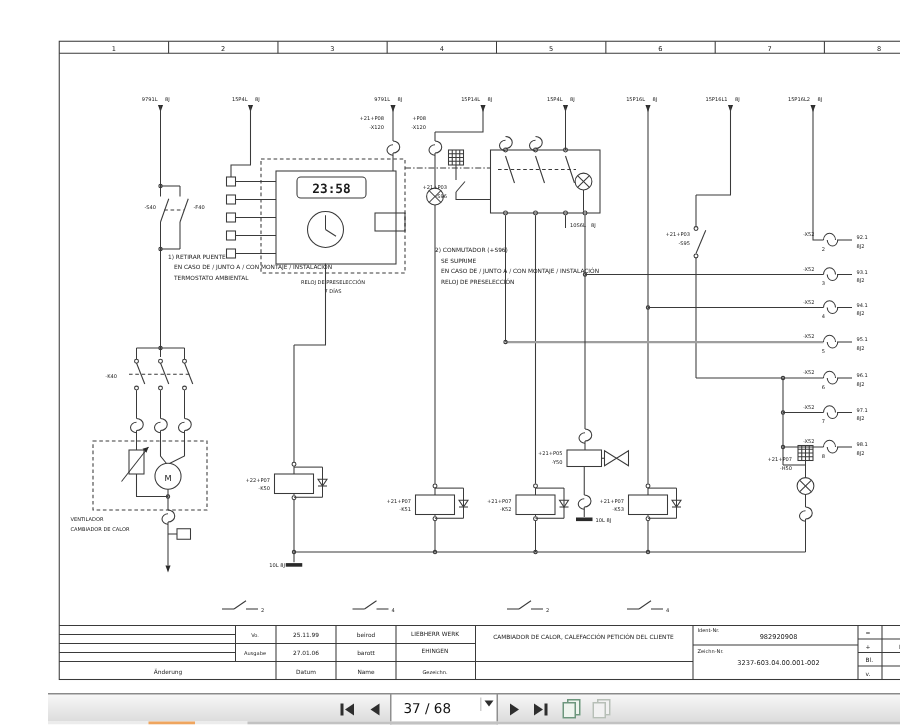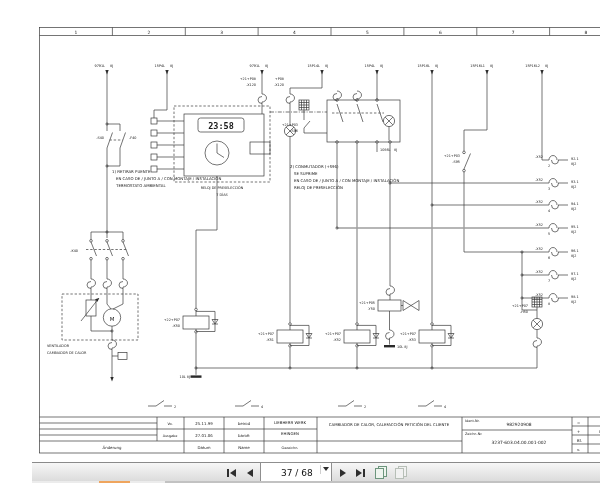--- a/index.html
+++ b/index.html
@@ -24,21 +24,21 @@
   .disp{font-family:"DejaVu Sans Mono",monospace;font-weight:bold;font-size:8.5px;}
   
   #navbar{position:absolute;left:0;top:462px;width:600px;height:19px;
     background:linear-gradient(#f7f7f7,#dcdcdc);border-top:1px solid #8a8a8a;box-sizing:border-box;}
   #nav-controls{position:absolute;left:192px;top:2px;height:15px;display:flex;align-items:center;gap:3px;}
   .nbtn{width:15px;height:15px;border:none;background:transparent;display:flex;align-items:center;justify-content:center;padding:0;gap:1px;cursor:pointer;}
   .tl{width:0;height:0;border-top:4px solid transparent;border-bottom:4px solid transparent;border-right:6px solid #2e2e2e;}
   .tr{width:0;height:0;border-top:4px solid transparent;border-bottom:4px solid transparent;border-left:6px solid #2e2e2e;}
   .vbar{width:2px;height:8px;background:#2e2e2e;}
   #page-box{width:72px;height:22px;background:#fff;border:1px solid #8f8f8f;font-size:9px;color:#111;
-    display:flex;align-items:center;padding-left:20px;box-sizing:border-box;position:relative;}
+    display:flex;align-items:center;padding-left:8px;box-sizing:border-box;position:relative;}
   #combo-arrow{position:absolute;right:2px;top:4px;width:0;height:0;border-left:3px solid transparent;border-right:3px solid transparent;border-top:4px solid #2e2e2e;}
   #combo-sep{position:absolute;right:10px;top:2px;width:1px;height:9px;background:#cfcfcf;}
   .hicon{width:13px;height:13px;position:relative;margin-left:4px;cursor:pointer;}
   .pg{position:absolute;width:7px;height:9px;border:1px solid #6d967d;background:#eef4ee;}
   .pg1{left:0;top:2px;}.pg2{left:3px;top:0;}
   .hicon.disabled .pg{border-color:#b7bfb7;background:#f1f1f1;}
   
   #strip{position:absolute;left:0;top:481px;width:600px;height:2px;background:#ececec;}
   #strip .seg{position:absolute;top:0;height:2px;}
   #strip .orange{left:67px;width:31px;background:#efa55e;}

